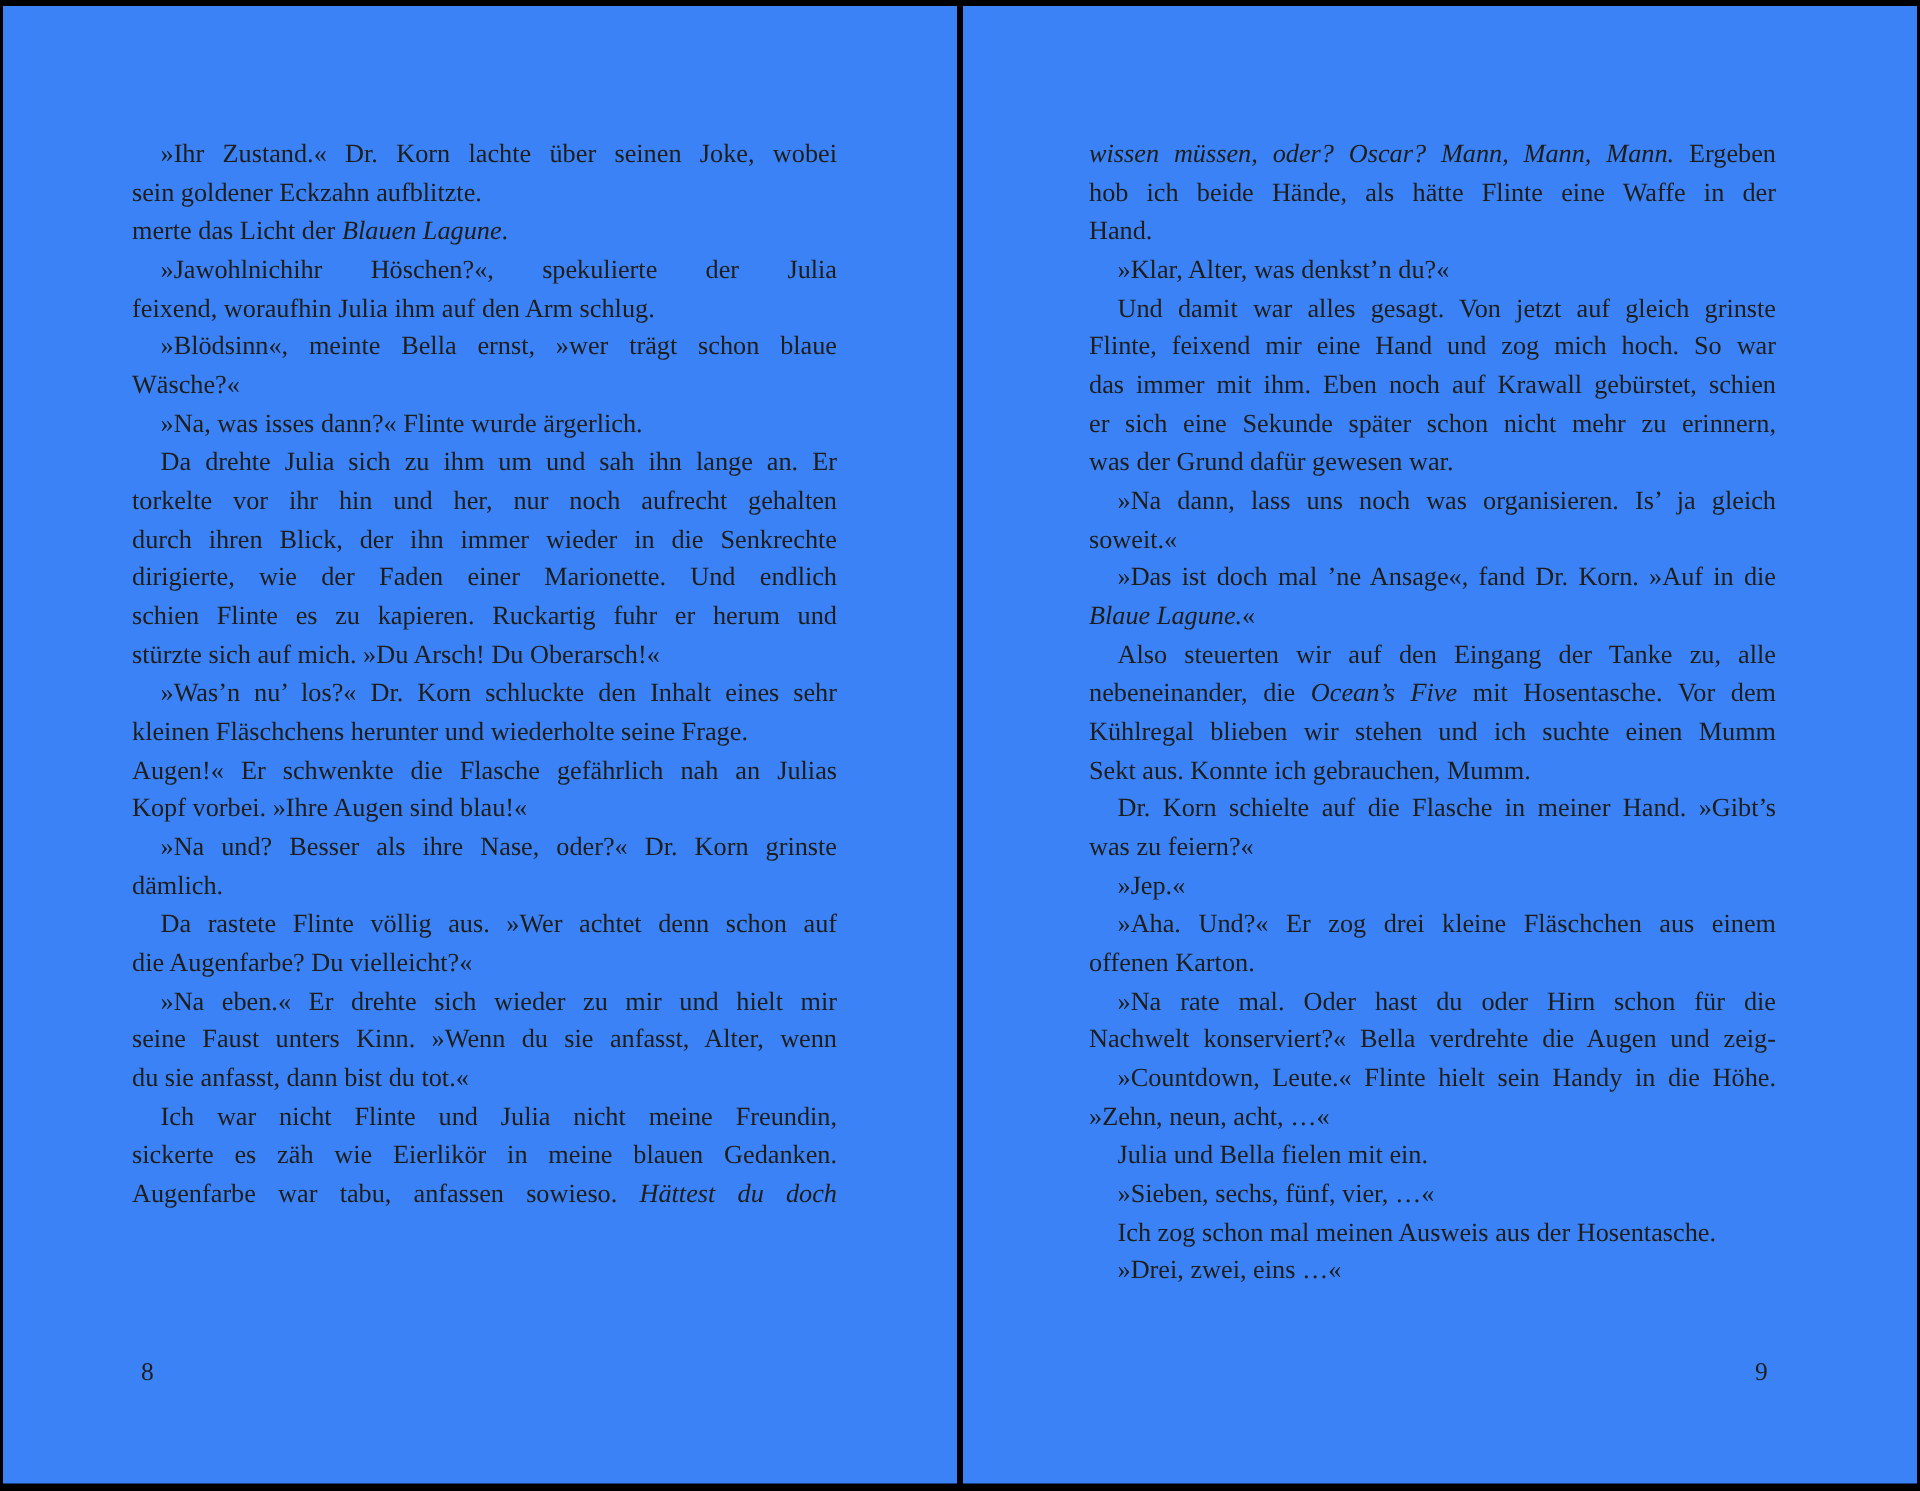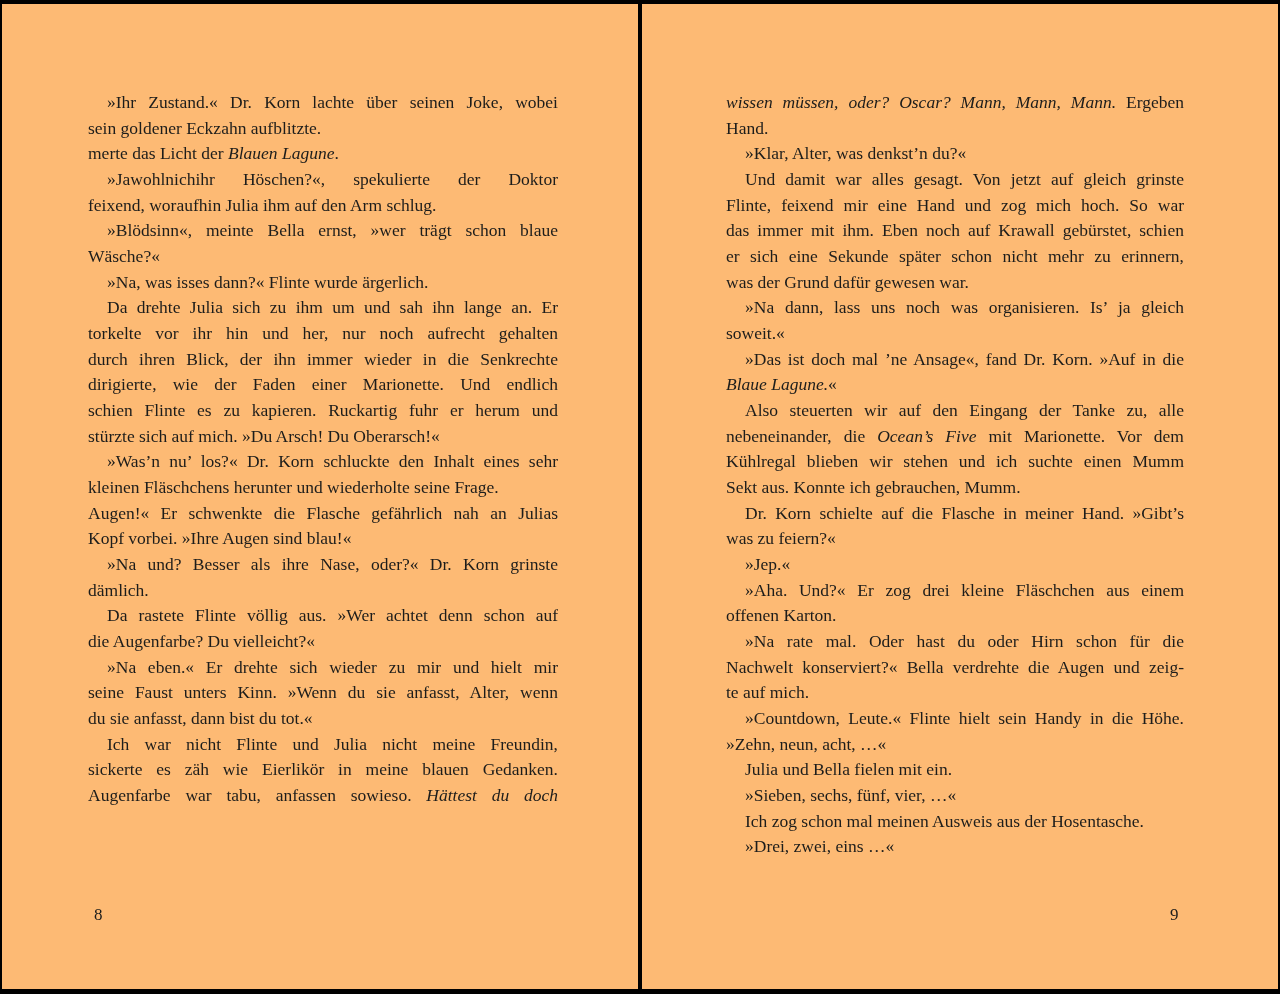--- a/index.html
+++ b/index.html
@@ -5,21 +5,21 @@
   html, body { margin: 0; padding: 0; }
   body {
     width: 1280px;
     height: 994px;
     background: #ffffff;
     position: relative;
     overflow: hidden;
     font-family: "Liberation Serif", "DejaVu Serif", serif;
     color: #1d1d1b;
   }
-  .spread { position: absolute; left: 0; top: 0; width: 1280px; height: 994px; background: #fdba74; }
+  .spread { position: absolute; left: 0; top: 0; width: 1280px; height: 994px; background: #3b82f6; }
 
   
   .frame { position: absolute; background: #000000; }
   .f-top     { left: 0;      top: 0;     width: 1280px; height: 4px; }
   .f-bottom  { left: 0;      top: 989px; width: 1280px; height: 5px; }
   .f-left    { left: 0;      top: 0;     width: 2px;    height: 994px; }
   .f-right   { left: 1278px; top: 0;     width: 2px;    height: 994px; }
   .f-divider { left: 638px;  top: 0;     width: 4px;    height: 994px; }
 
   .page { position: absolute; top: 0; height: 994px; }
@@ -56,21 +56,21 @@
 </head>
 <body>
 
 <div class="spread">
 
   <div class="page page-left">
     <div class="text-block tb-left">
         <div class="line ind fill"><span>»Ihr Zustand.« Dr. Korn lachte über seinen Joke, wobei</span></div>
         <div class="line"><span>sein goldener Eckzahn aufblitzte.</span></div>
         <div class="line"><span>merte das Licht der </span><i>Blauen Lagune</i><span>.</span></div>
-        <div class="line ind fill"><span>»Jawohlnichihr Höschen?«, spekulierte der Doktor</span></div>
+        <div class="line ind fill"><span>»Jawohlnichihr Höschen?«, spekulierte der Julia</span></div>
         <div class="line"><span>feixend, woraufhin Julia ihm auf den Arm schlug.</span></div>
         <div class="line ind fill"><span>»Blödsinn«, meinte Bella ernst, »wer trägt schon blaue</span></div>
         <div class="line"><span>Wäsche?«</span></div>
         <div class="line ind"><span>»Na, was isses dann?« Flinte wurde ärgerlich.</span></div>
         <div class="line ind fill"><span>Da drehte Julia sich zu ihm um und sah ihn lange an. Er</span></div>
         <div class="line fill"><span>torkelte vor ihr hin und her, nur noch aufrecht gehalten</span></div>
         <div class="line fill"><span>durch ihren Blick, der ihn immer wieder in die Senkrechte</span></div>
         <div class="line fill"><span>dirigierte, wie der Faden einer Marionette. Und endlich</span></div>
         <div class="line fill"><span>schien Flinte es zu kapieren. Ruckartig fuhr er herum und</span></div>
         <div class="line"><span>stürzte sich auf mich. »Du Arsch! Du Oberarsch!«</span></div>
@@ -88,43 +88,43 @@
         <div class="line ind fill"><span>Ich war nicht Flinte und Julia nicht meine Freundin,</span></div>
         <div class="line fill"><span>sickerte es zäh wie Eierlikör in meine blauen Gedanken.</span></div>
         <div class="line fill"><span>Augenfarbe war tabu, anfassen sowieso. </span><i>Hättest du doch</i></div>
       </div>
     <div class="page-number pn-left">8</div>
   </div>
 
   <div class="page page-right">
     <div class="text-block tb-right">
         <div class="line fill"><i>wissen müssen, oder? Oscar? Mann, Mann, Mann.</i><span> Ergeben</span></div>
+        <div class="line fill"><span>hob ich beide Hände, als hätte Flinte eine Waffe in der</span></div>
         <div class="line"><span>Hand.</span></div>
         <div class="line ind"><span>»Klar, Alter, was denkst’n du?«</span></div>
         <div class="line ind fill"><span>Und damit war alles gesagt. Von jetzt auf gleich grinste</span></div>
         <div class="line fill"><span>Flinte, feixend mir eine Hand und zog mich hoch. So war</span></div>
         <div class="line fill"><span>das immer mit ihm. Eben noch auf Krawall gebürstet, schien</span></div>
         <div class="line fill"><span>er sich eine Sekunde später schon nicht mehr zu erinnern,</span></div>
         <div class="line"><span>was der Grund dafür gewesen war.</span></div>
         <div class="line ind fill"><span>»Na dann, lass uns noch was organisieren. Is’ ja gleich</span></div>
         <div class="line"><span>soweit.«</span></div>
         <div class="line ind fill"><span>»Das ist doch mal ’ne Ansage«, fand Dr. Korn. »Auf in die</span></div>
         <div class="line"><i>Blaue Lagune.</i><span>«</span></div>
         <div class="line ind fill"><span>Also steuerten wir auf den Eingang der Tanke zu, alle</span></div>
-        <div class="line fill"><span>nebeneinander, die </span><i>Ocean’s Five</i><span> mit Marionette. Vor dem</span></div>
+        <div class="line fill"><span>nebeneinander, die </span><i>Ocean’s Five</i><span> mit Hosentasche. Vor dem</span></div>
         <div class="line fill"><span>Kühlregal blieben wir stehen und ich suchte einen Mumm</span></div>
         <div class="line"><span>Sekt aus. Konnte ich gebrauchen, Mumm.</span></div>
         <div class="line ind fill"><span>Dr. Korn schielte auf die Flasche in meiner Hand. »Gibt’s</span></div>
         <div class="line"><span>was zu feiern?«</span></div>
         <div class="line ind"><span>»Jep.«</span></div>
         <div class="line ind fill"><span>»Aha. Und?« Er zog drei kleine Fläschchen aus einem</span></div>
         <div class="line"><span>offenen Karton.</span></div>
         <div class="line ind fill"><span>»Na rate mal. Oder hast du oder Hirn schon für die</span></div>
         <div class="line fill"><span>Nachwelt konserviert?« Bella verdrehte die Augen und zeig-</span></div>
-        <div class="line"><span>te auf mich.</span></div>
         <div class="line ind fill"><span>»Countdown, Leute.« Flinte hielt sein Handy in die Höhe.</span></div>
         <div class="line"><span>»Zehn, neun, acht, …«</span></div>
         <div class="line ind"><span>Julia und Bella fielen mit ein.</span></div>
         <div class="line ind"><span>»Sieben, sechs, fünf, vier, …«</span></div>
         <div class="line ind"><span>Ich zog schon mal meinen Ausweis aus der Hosentasche.</span></div>
         <div class="line ind"><span>»Drei, zwei, eins …«</span></div>
       </div>
     <div class="page-number pn-right">9</div>
   </div>
 

